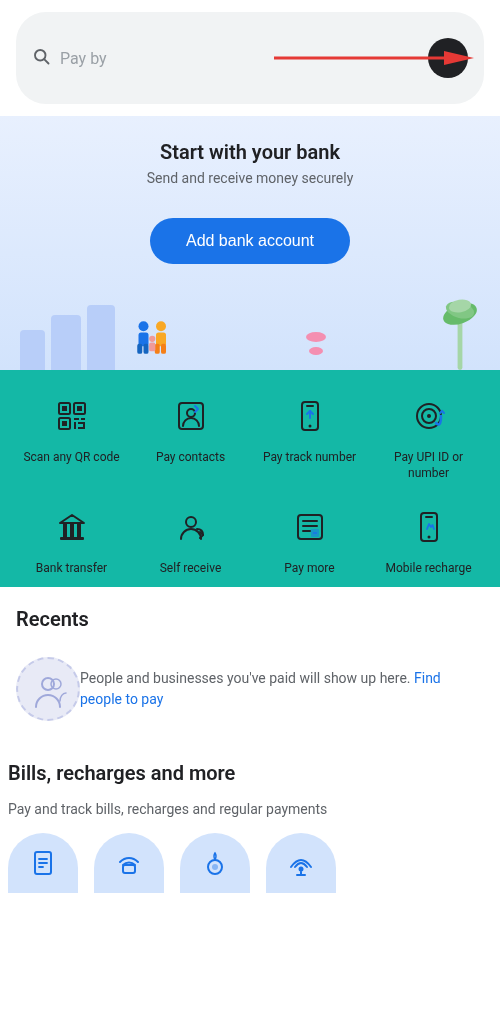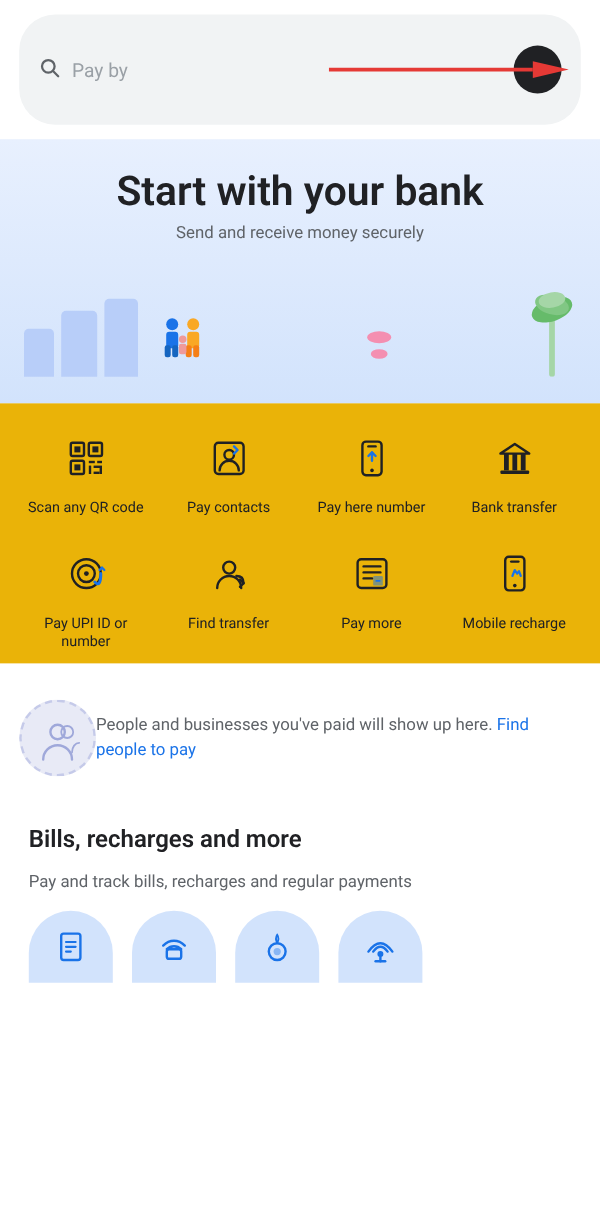--- a/index.html
+++ b/index.html
@@ -57,21 +57,21 @@
     
     .hero-banner {
       background: linear-gradient(180deg, #e8f0fe 0%, #d2e3fc 100%);
       padding: 24px 20px 0;
       text-align: center;
       position: relative;
       overflow: hidden;
       min-height: 220px;
     }
     .hero-title {
-      font-size: 34px;
+      font-size: 20px;
       font-weight: 600;
       color: #202124;
       margin-bottom: 6px;
     }
     .hero-subtitle {
       font-size: 14px;
       color: #5f6368;
       margin-bottom: 32px;
     }
     .add-bank-btn {
@@ -116,21 +116,21 @@
       width: 20px;
       height: 10px;
       background: #f48fb1;
       border-radius: 50%;
       margin-bottom: 5px;
     }
 
     
     .quick-actions {
       padding: 20px 16px 10px;
-      background: #eab308;
+      background: #14b8a6;
     }
     .actions-grid {
       display: grid;
       grid-template-columns: repeat(4, 1fr);
       gap: 20px 8px;
     }
     .action-item {
       display: flex;
       flex-direction: column;
       align-items: center;
@@ -189,21 +189,21 @@
       color: #5f6368;
       line-height: 1.5;
     }
     .recents-link {
       color: #1a73e8;
       cursor: pointer;
     }
 
     
     .bills-section {
-      padding: 20px 24px 10px;
+      padding: 20px 8px 10px;
       background: #fff;
     }
     .bills-subtitle {
       font-size: 14px;
       color: #5f6368;
       margin-bottom: 16px;
     }
     .bills-icons-row {
       display: flex;
       gap: 16px;
@@ -252,20 +252,21 @@
         <polygon points="170,3 200,10 170,17" fill="#e53935"></polygon>
       </svg>
     </div>
     <div class="profile-circle"></div>
   </div>
 </div>
 
 <div class="hero-banner">
   <h1 class="hero-title">Start with your bank</h1>
   <p class="hero-subtitle">Send and receive money securely</p>
+  <button class="add-bank-btn">Add bank account</button>
 
   
   <div class="hero-illustration">
     <div class="illustration-left">
       <div class="building-block b2"></div>
       <div class="building-block b1"></div>
       <div class="building-block b3"></div>
 
       <svg class="person-figure" viewBox="0 0 80 80" fill="none">
 
@@ -338,59 +339,59 @@
     <div class="action-item">
       <div class="action-icon">
         <svg class="icon-svg" viewBox="0 0 32 32" fill="none">
           <rect x="8" y="2" width="16" height="28" rx="3" stroke="#202124" stroke-width="2"></rect>
           <circle cx="16" cy="26" r="1.5" fill="#202124"></circle>
           <rect x="12" y="5" width="8" height="2" rx="1" fill="#202124"></rect>
           <path d="M13 14l3-3 3 3" stroke="#1a73e8" stroke-width="2" stroke-linecap="round" stroke-linejoin="round"></path>
           <line x1="16" y1="11" x2="16" y2="18" stroke="#1a73e8" stroke-width="2" stroke-linecap="round"></line>
         </svg>
       </div>
-      <span class="action-label">Pay here number</span>
+      <span class="action-label">Pay track number</span>
+    </div>
+
+    <div class="action-item">
+      <div class="action-icon">
+        <svg class="icon-svg" viewBox="0 0 32 32" fill="none">
+          <circle cx="16" cy="16" r="12" stroke="#202124" stroke-width="2"></circle>
+          <circle cx="16" cy="16" r="7" stroke="#202124" stroke-width="2"></circle>
+          <path d="M23 23 Q28 28 28 16" stroke="#1a73e8" stroke-width="2.5" stroke-linecap="round" fill="none"></path>
+          <circle cx="16" cy="16" r="2" fill="#202124"></circle>
+          <path d="M27 13 l2-2 2 2" stroke="#1a73e8" stroke-width="2" stroke-linecap="round"></path>
+        </svg>
+      </div>
+      <span class="action-label">Pay UPI ID or number</span>
     </div>
 
     <div class="action-item">
       <div class="action-icon">
         <svg class="icon-svg" viewBox="0 0 32 32" fill="none">
           <polygon points="16,4 28,12 4,12" stroke="#202124" stroke-width="2" fill="none" stroke-linejoin="round"></polygon>
           <rect x="7" y="12" width="4" height="14" fill="#202124"></rect>
           <rect x="14" y="12" width="4" height="14" fill="#202124"></rect>
           <rect x="21" y="12" width="4" height="14" fill="#202124"></rect>
           <rect x="4" y="26" width="24" height="3" rx="1" fill="#202124"></rect>
         </svg>
       </div>
       <span class="action-label">Bank transfer</span>
     </div>
 
     <div class="action-item">
       <div class="action-icon">
         <svg class="icon-svg" viewBox="0 0 32 32" fill="none">
-          <circle cx="16" cy="16" r="12" stroke="#202124" stroke-width="2"></circle>
-          <circle cx="16" cy="16" r="7" stroke="#202124" stroke-width="2"></circle>
-          <path d="M23 23 Q28 28 28 16" stroke="#1a73e8" stroke-width="2.5" stroke-linecap="round" fill="none"></path>
-          <circle cx="16" cy="16" r="2" fill="#202124"></circle>
-          <path d="M27 13 l2-2 2 2" stroke="#1a73e8" stroke-width="2" stroke-linecap="round"></path>
-        </svg>
-      </div>
-      <span class="action-label">Pay UPI ID or number</span>
-    </div>
-
-    <div class="action-item">
-      <div class="action-icon">
-        <svg class="icon-svg" viewBox="0 0 32 32" fill="none">
           <circle cx="16" cy="11" r="5" stroke="#202124" stroke-width="2"></circle>
           <path d="M6 28c0-5.523 4.477-10 10-10s10 4.477 10 10" stroke="#202124" stroke-width="2" stroke-linecap="round"></path>
           <path d="M22 18 Q28 18 28 24" stroke="#202124" stroke-width="2" stroke-linecap="round" fill="none"></path>
           <path d="M25 21l3 3-3 3" stroke="#202124" stroke-width="2" stroke-linecap="round" stroke-linejoin="round"></path>
         </svg>
       </div>
-      <span class="action-label">Find transfer</span>
+      <span class="action-label">Self receive</span>
     </div>
 
     <div class="action-item">
       <div class="action-icon">
         <svg class="icon-svg" viewBox="0 0 32 32" fill="none">
           <rect x="4" y="4" width="24" height="24" rx="3" stroke="#202124" stroke-width="2"></rect>
           <line x1="9" y1="10" x2="23" y2="10" stroke="#202124" stroke-width="2" stroke-linecap="round"></line>
           <line x1="9" y1="15" x2="23" y2="15" stroke="#202124" stroke-width="2" stroke-linecap="round"></line>
           <line x1="9" y1="20" x2="16" y2="20" stroke="#202124" stroke-width="2" stroke-linecap="round"></line>
           <rect x="17" y="18" width="8" height="8" rx="1" fill="#1a73e8" opacity="0.5"></rect>
@@ -409,20 +410,21 @@
           <path d="M14 18l2-5 2 3 1.5-2 1.5 4" stroke="#1a73e8" stroke-width="1.8" stroke-linecap="round" stroke-linejoin="round" fill="none"></path>
         </svg>
       </div>
       <span class="action-label">Mobile recharge</span>
     </div>
 
   </div>
 </div>
 
 <div class="recents-section">
+  <h2 class="section-title">Recents</h2>
   <div class="recents-placeholder">
     <div class="recents-avatar">
       <svg width="40" height="40" viewBox="0 0 40 40" fill="none">
         <circle cx="20" cy="15" r="6" stroke="#9fa8da" stroke-width="2"></circle>
         <path d="M8 38c0-6.627 5.373-12 12-12s12 5.373 12 12" stroke="#9fa8da" stroke-width="2" stroke-linecap="round"></path>
         <circle cx="28" cy="15" r="5" stroke="#9fa8da" stroke-width="1.5"></circle>
         <path d="M32 32c0-4.418 2.686-8 6-8" stroke="#9fa8da" stroke-width="1.5" stroke-linecap="round"></path>
       </svg>
     </div>
     <div class="recents-text">

